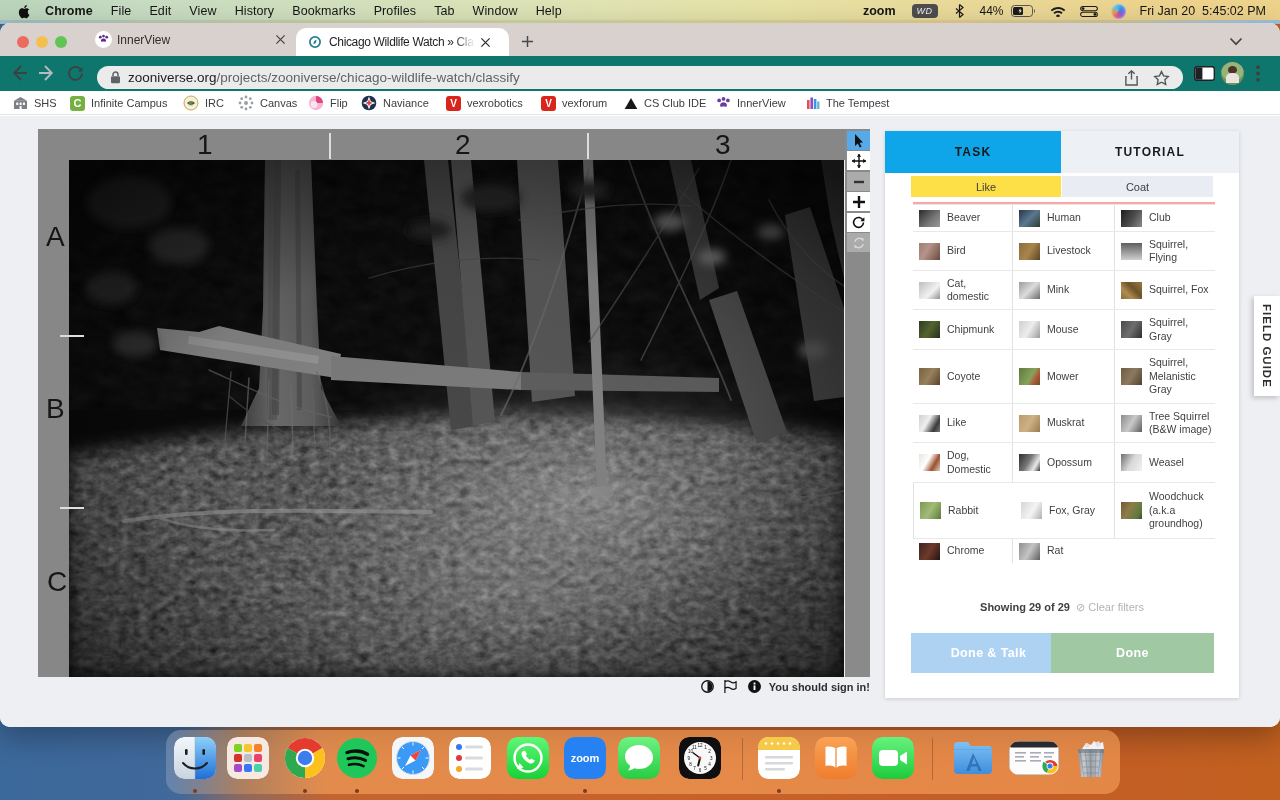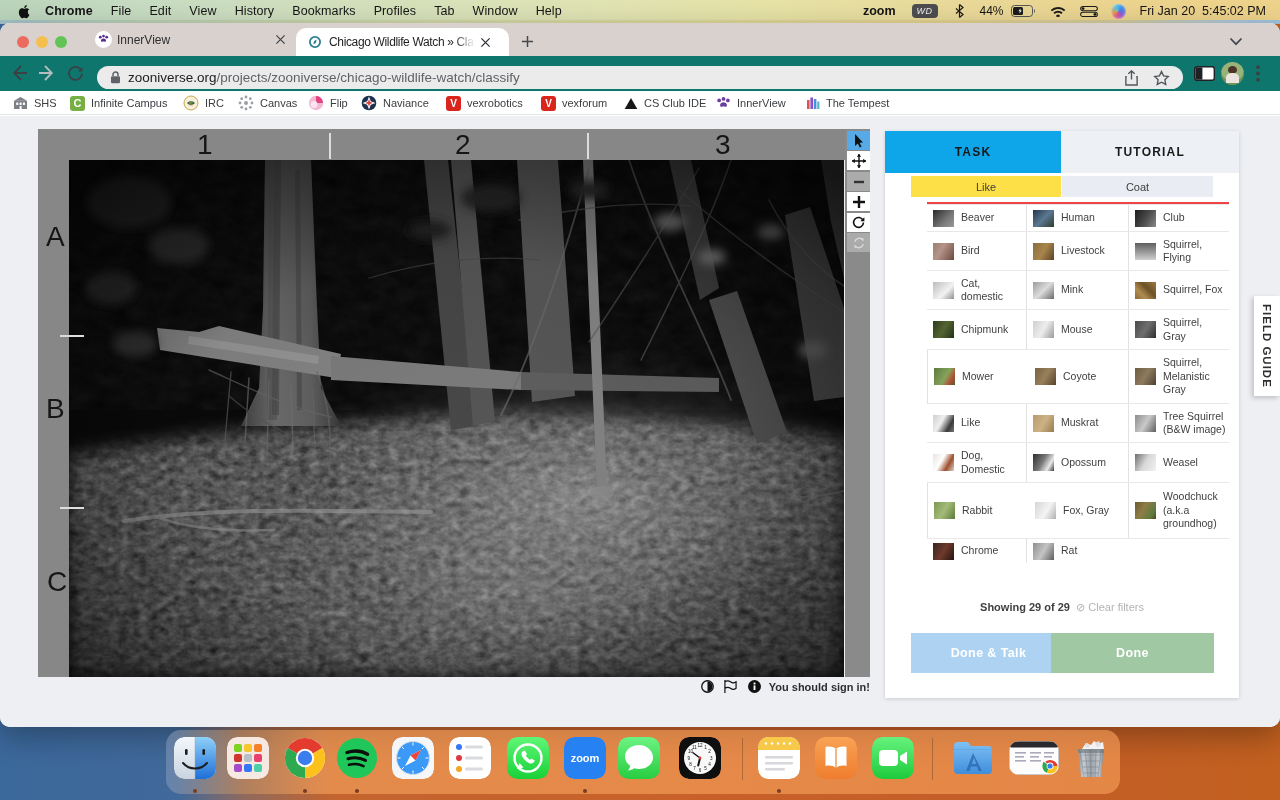--- a/index.html
+++ b/index.html
@@ -37,21 +37,21 @@
 
 .zb{position:absolute;left:1px;width:23px;height:19px;background:#fff;display:flex;align-items:center;justify-content:center}
 #zoombtns{position:absolute;left:846px;top:14px;width:23px}
 
 #signin{position:absolute;left:0;top:564px;width:870px;text-align:right;font-size:11px;font-weight:bold;color:#2e2e2e}
 
 #panel{position:absolute;left:885px;top:15px;width:354px;height:567px;background:#fff;box-shadow:0 1px 4px rgba(0,0,0,.15)}
 #tut{position:absolute;left:176px;top:0;width:178px;height:42px;background:#edf1f6}
 .bigtab{position:absolute;top:0;height:42px;display:flex;align-items:center;justify-content:center;font-weight:bold;font-size:12px;letter-spacing:1.2px;color:#1a1a1a}
 .subtab{position:absolute;top:45px;height:21px;display:flex;align-items:center;justify-content:center;font-size:11px;color:#404040}
-#grid{position:absolute;left:42px;top:71px;width:302px;border-top:2px solid #ef4444}
+#grid{position:absolute;left:28px;top:71px;width:302px;border-top:2px solid #fca5a5}
 .grow{display:flex;border-top:1px solid #e8e8e8}
 .gcell{display:flex;align-items:center;padding:4px 0 4px 6px;font-size:10.5px;line-height:13.5px;color:#3f3f3f}
 .gc1{width:99px}.gc2{width:102px;border-left:1px solid #e2e2e2}.gc3{width:101px;border-left:1px solid #e2e2e2}
 .th{flex:0 0 21px;height:17px;margin-right:7px;display:inline-block}
 #showing{position:absolute;left:0;top:470px;width:354px;text-align:center;font-size:11px;color:#3f3f3f}
 .btn{position:absolute;top:502px;height:40px;display:flex;align-items:center;justify-content:center;color:#fff;font-weight:bold;font-size:12.5px;letter-spacing:.4px}
 #fg{position:absolute;left:1254px;top:180px;width:26px;height:100px;background:#fff;box-shadow:-2px 2px 5px rgba(0,0,0,.2);display:flex;align-items:center;justify-content:center}
 #fg span{writing-mode:vertical-rl;font-weight:bold;font-size:11.5px;letter-spacing:1px;color:#2f2f2f}
 .TBeaver{background:linear-gradient(135deg,#2a2a2a,#777 60%,#999)}
 .THuman{background:linear-gradient(135deg,#24364a,#5a7890 50%,#303c30)}
@@ -529,27 +529,27 @@
 <div class="gcell gc2">
               <span class="th TMouse"></span>
               <span>Mouse</span>
             </div>
 <div class="gcell gc3">
               <span class="th TSqGray"></span>
               <span>Squirrel,<br>Gray</span>
             </div>
 </div>
 <div class="grow" style="height:54px">
+<div class="gcell gc1">
+              <span class="th TCoyote"></span>
+              <span>Coyote</span>
+            </div>
 <div class="gcell gc2">
               <span class="th TMower"></span>
               <span>Mower</span>
-            </div>
-<div class="gcell gc1">
-              <span class="th TCoyote"></span>
-              <span>Coyote</span>
             </div>
 <div class="gcell gc3">
               <span class="th TSqMel"></span>
               <span>Squirrel,<br>Melanistic<br>Gray</span>
             </div>
 </div>
 <div class="grow" style="height:39px">
 <div class="gcell gc1">
               <span class="th TDeer"></span>
               <span>Like</span>

